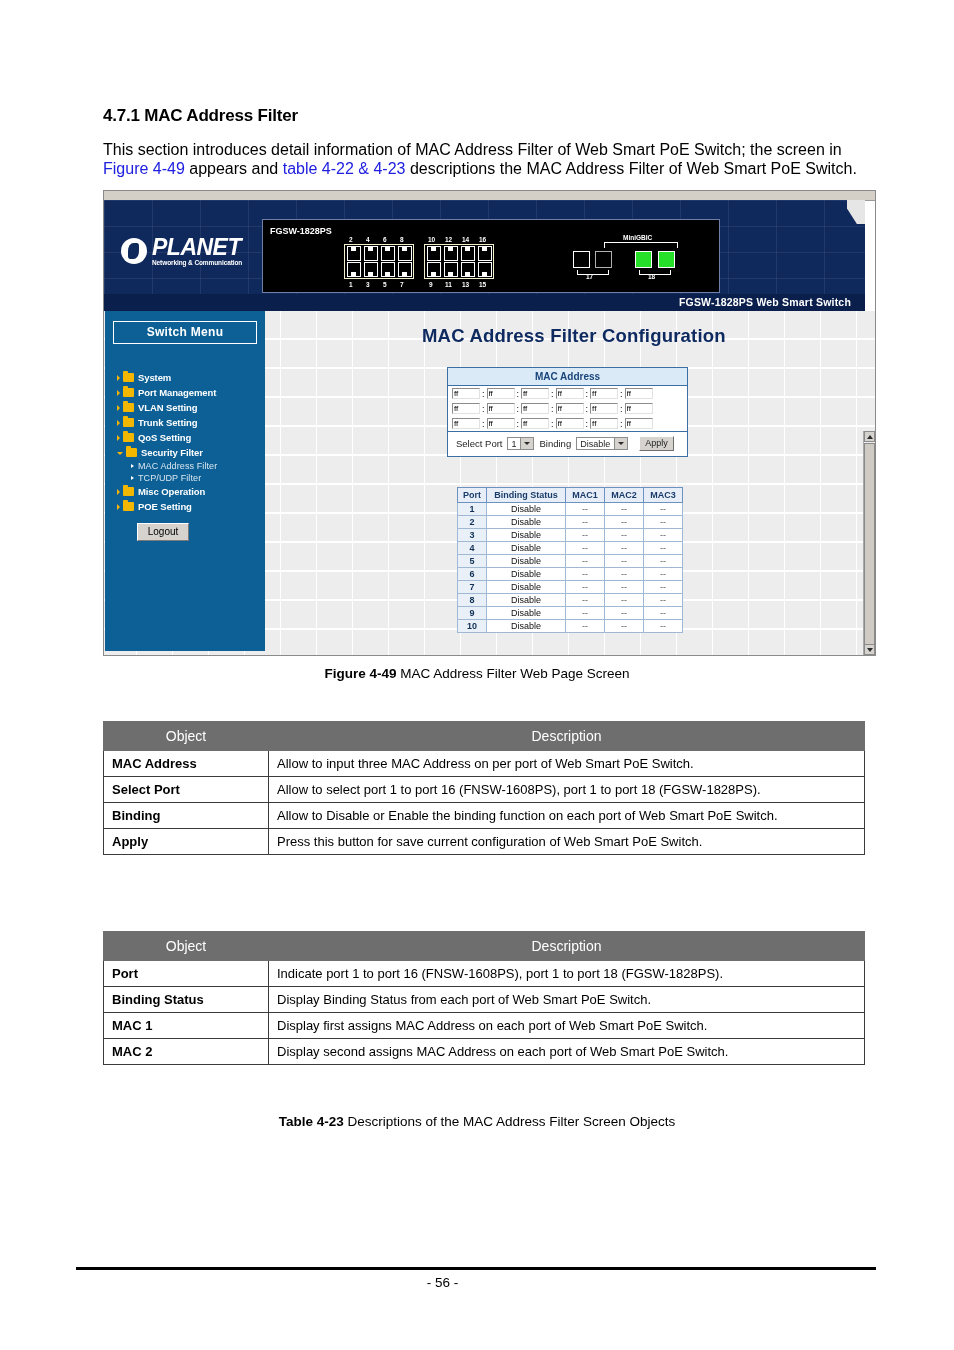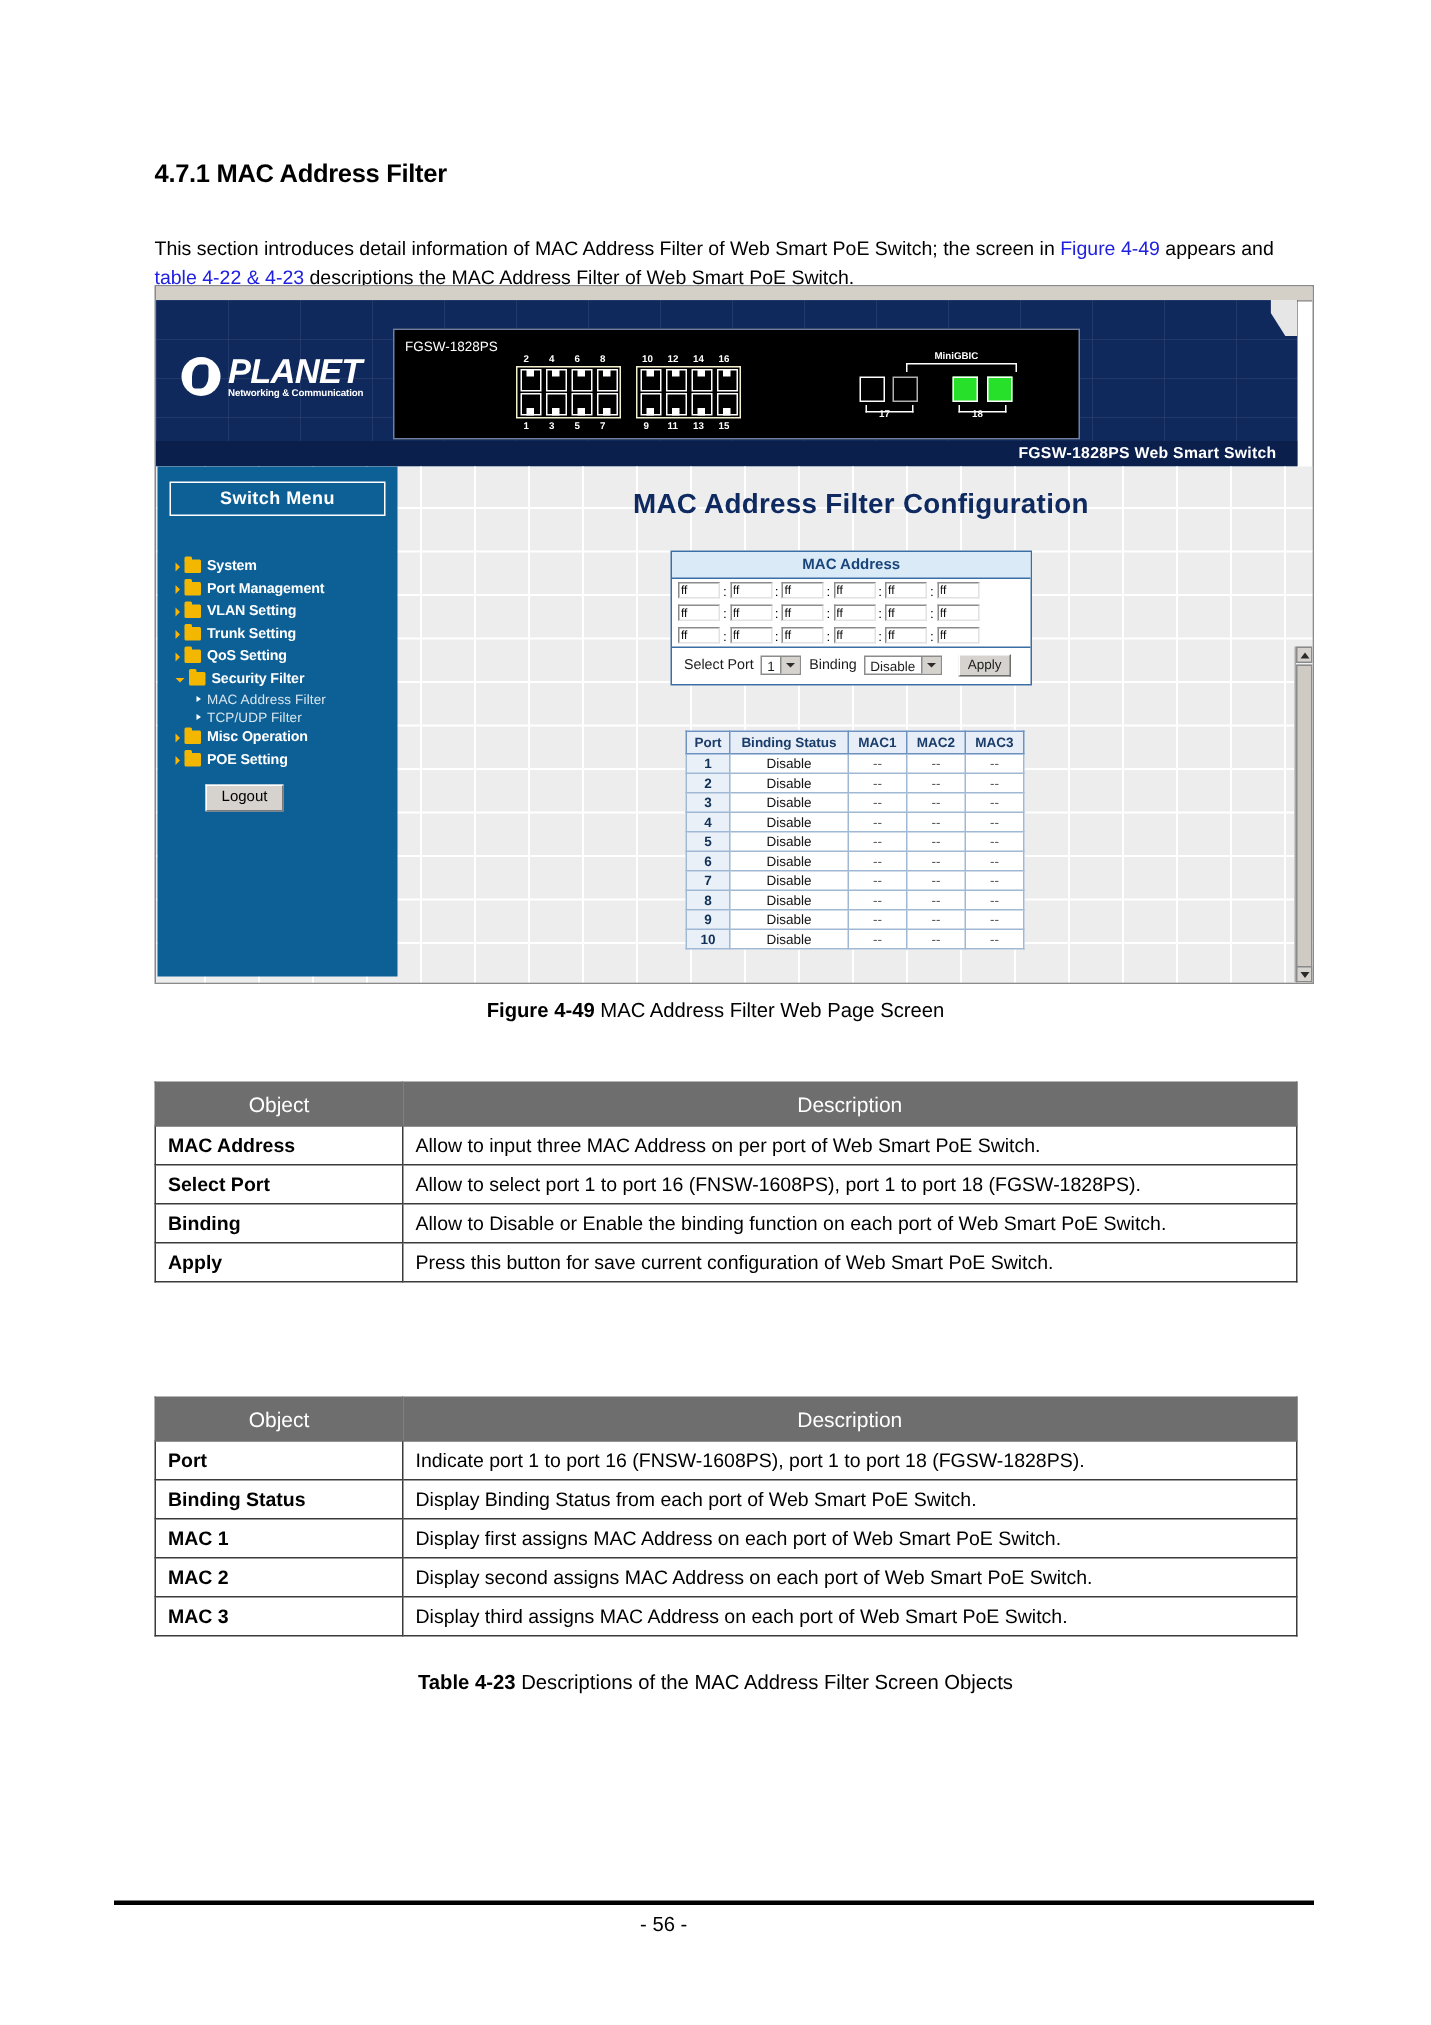--- a/index.html
+++ b/index.html
@@ -24,23 +24,23 @@
   }
   .section-title {
     position: absolute;
     left: 103px; top: 106px;
     font-size: 17px;
     font-weight: bold;
     letter-spacing: -0.2px;
   }
   .intro {
     position: absolute;
-    left: 103px; top: 156px;
+    left: 103px; top: 140px;
     width: 755px;
-    font-size: 13px;
+    font-size: 16px;
     line-height: 19px;
   }
   .lnk { color: #2020e0; }
 
   
   .shot {
     position: absolute;
     left: 103px; top: 190px;
     width: 773px; height: 466px;
     border: 1px solid #8a8a8a;
@@ -111,21 +111,21 @@
     position: absolute;
     left: 158px; top: 19px;
     width: 456px; height: 72px;
     background: #000000;
     border: 1px solid #6d7fa5;
   }
   .dev-model {
     position: absolute;
     left: 7px; top: 6px;
     font-size: 9px;
-    font-weight: normal;
+    font-weight: bold;
     color: #ffffff;
   }
   .port-block {
     position: absolute;
     border: 1px solid #f3f0cf;
     display: flex;
   }
   .port-col { width: 17px; }
   .rj45 {
     width: 14px; height: 15px;
@@ -846,24 +846,20 @@
         <td>Display Binding Status from each port of Web Smart PoE Switch.</td>
       </tr>
       <tr>
         <td class="obj">MAC 1</td>
         <td>Display first assigns MAC Address on each port of Web Smart PoE Switch.</td>
       </tr>
       <tr>
         <td class="obj">MAC 2</td>
         <td>Display second assigns MAC Address on each port of Web Smart PoE Switch.</td>
       </tr>
-      <tr>
-        <td class="obj">MAC 3</td>
-        <td>Display third assigns MAC Address on each port of Web Smart PoE Switch.</td>
-      </tr>
     </tbody>
   </table>
 
   <div class="caption" style="top:1114px;">
     <b>Table 4-23</b><span> Descriptions of the MAC Address Filter Screen Objects</span>
   </div>
 
   <div class="footer-rule"></div>
   <div class="footer-page">- 56 -</div>
 

